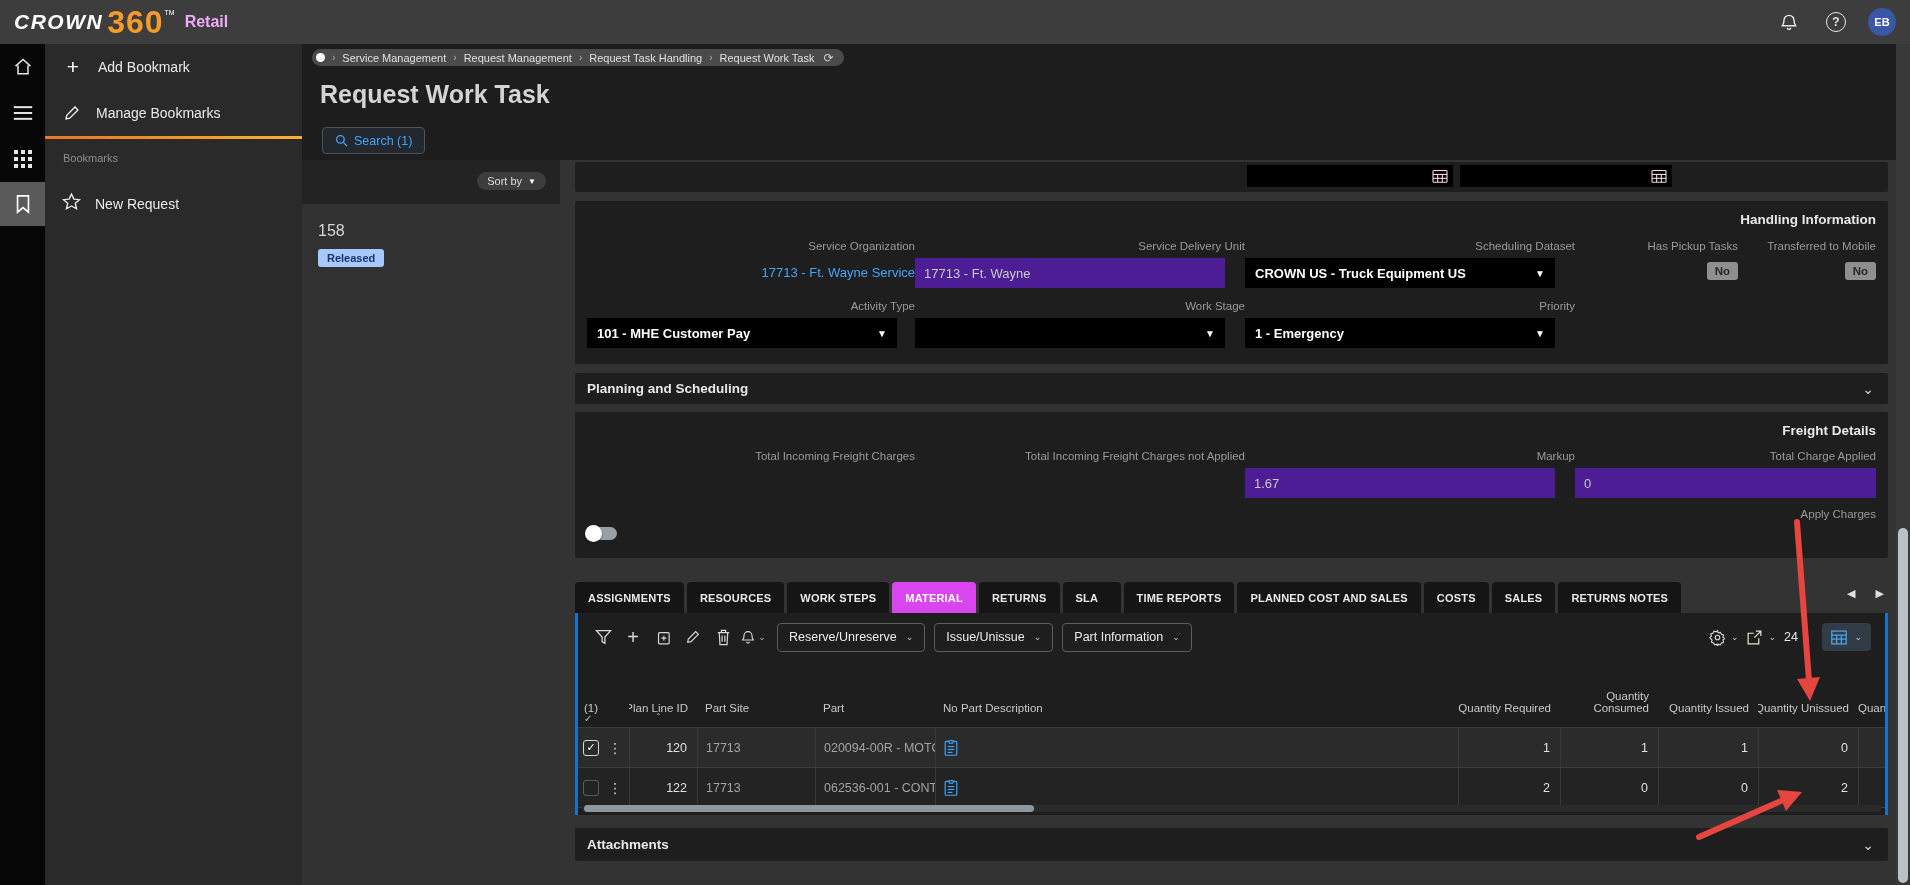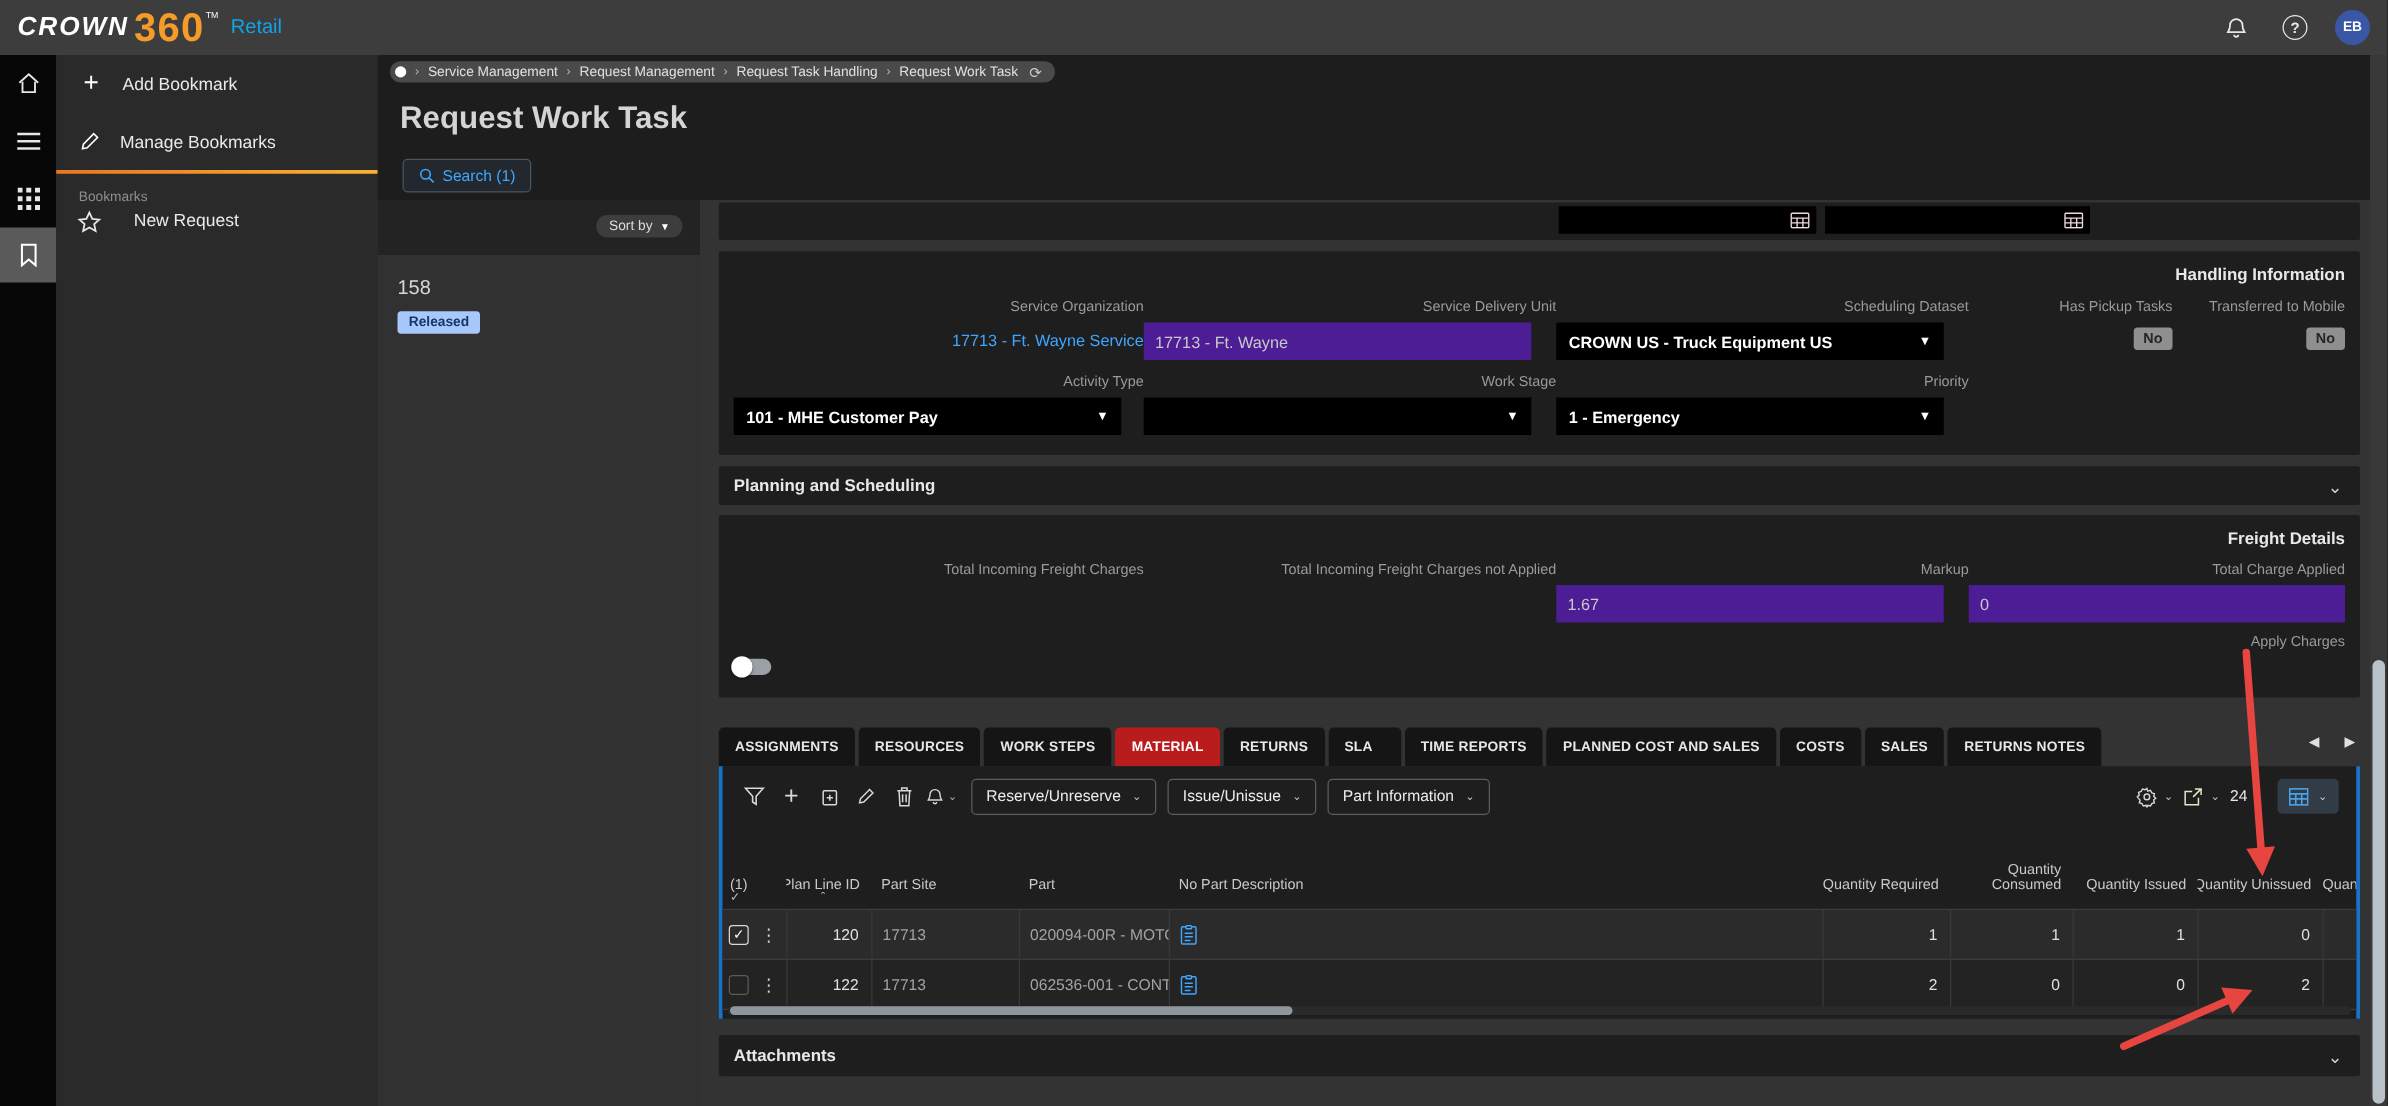--- a/index.html
+++ b/index.html
@@ -6,38 +6,38 @@
   html,body { background:#1a1a1a; }
   body { font-family:"Liberation Sans", sans-serif; }
   .screen { position:relative; width:1910px; height:885px; overflow:hidden; background:#333; }
 
   
   .topbar { position:absolute; left:0; top:0; width:1910px; height:44px; background:#3d3d3d; display:flex; align-items:center; z-index:10; }
   .logo { display:flex; align-items:center; padding-left:14px; }
   .logo-crown { color:#fff; font-size:21px; font-weight:700; letter-spacing:1.5px; font-style:italic; }
   .logo-360 { color:#f49b2a; font-size:32px; font-weight:700; letter-spacing:1px; margin-left:4px; line-height:1; }
   .logo-tm { color:#fff; font-size:7px; vertical-align:top; margin-left:1px; position:relative; top:-10px; }
-  .logo-retail { color:#0ea5e9; font-size:16px; font-weight:400; margin-left:10px; }
+  .logo-retail { color:#f0abfc; font-size:16px; font-weight:700; margin-left:10px; }
   .topbar-right { margin-left:auto; display:flex; align-items:center; gap:22px; padding-right:14px; }
   .tb-icon { width:22px; height:22px; display:flex; align-items:center; justify-content:center; color:#e8e8e8; }
   .help-ring { width:20px; height:20px; border:1.6px solid #e8e8e8; border-radius:50%; display:flex; align-items:center; justify-content:center; font-size:12px; font-weight:700; color:#e8e8e8; }
   .avatar { width:28px; height:28px; border-radius:50%; background:#3a57a5; color:#fff; font-size:11px; font-weight:700; display:flex; align-items:center; justify-content:center; }
 
   
   .rail { position:absolute; left:0; top:44px; width:45px; height:841px; background:#070707; z-index:9; }
   .rail-btn { height:46px; display:flex; align-items:center; justify-content:center; color:#e6e6e6; }
   .rail-btn.selected { background:#5a5a5a; height:44px; }
 
   
   .sidebar { position:absolute; left:45px; top:44px; width:257px; height:841px; background:#2a2a2a; z-index:9; }
   .sb-item { display:flex; align-items:center; height:46px; padding-left:18px; gap:15px; color:#eaeaea; font-size:14px; }
   .sb-plus { font-size:21px; font-weight:400; color:#fff; width:20px; text-align:center; }
   .sb-underline { height:3px; background:linear-gradient(90deg,#e87722,#f9b234); }
   .sb-section { padding:13px 0 0 18px; font-size:11px; color:#8d8d8d; }
-  .sb-bookmark { display:flex; align-items:flex-start; height:44px; padding-left:16px; gap:25px; color:#eaeaea; font-size:14px; margin-top:4px; }
+  .sb-bookmark { display:flex; align-items:flex-end; height:44px; padding-left:16px; gap:13px; color:#eaeaea; font-size:14px; margin-top:4px; }
 
   
   .main { position:absolute; left:302px; top:44px; width:1594px; height:841px; }
   .main-header { position:relative; height:116px; background:#1d1d1d; }
   .breadcrumb { position:absolute; left:10px; top:5px; height:17px; display:flex; align-items:center; gap:7px; background:#4a4a4a; border-radius:9px; padding:0 10px 0 4px; font-size:11px; color:#e0e0e0; white-space:nowrap; }
   .bc-dot { width:9px; height:9px; border-radius:50%; background:#fff; }
   .bc-sep { color:#b5b5b5; font-size:10px; }
   .bc-refresh { color:#c8c8c8; font-size:12px; margin-left:2px; }
   .page-title { position:absolute; left:18px; top:36px; font-size:25px; font-weight:700; color:#d4d4d4; }
   .search-btn { position:absolute; left:20px; top:83px; height:27px; display:flex; align-items:center; gap:6px; padding:0 12px; border:1px solid #4c545c; border-radius:4px; background:#23282e; color:#3fa7ff; font-size:12.5px; }
@@ -80,21 +80,21 @@
   .freight-card { margin-top:8px; height:146px; padding:11px 12px 0 12px; }
   .field-ro.w300 { width:100%; max-width:307px; }
   .apply-row { margin-top:10px; }
   .toggle { position:relative; width:30px; height:13px; background:#9aa0a6; border-radius:7px; margin-top:7px; }
   .knob { position:absolute; left:-2px; top:-2px; width:17px; height:17px; border-radius:50%; background:#fff; box-shadow:0 1px 2px rgba(0,0,0,.5); }
 
   
   .tabs-row { margin-top:20px; height:35px; display:flex; align-items:flex-end; gap:3px; position:relative; }
   .tab { background:#151515; color:#e8e8e8; font-size:11px; font-weight:700; padding:10px 13px 9px 13px; border-radius:4px 4px 0 0; white-space:nowrap; letter-spacing:.2px; }
   .tab.sla { min-width:58px; }
-  .tab.active { background:#b91c1c; color:#fff; }
+  .tab.active { background:#d946ef; color:#fff; }
   .tab-nav { position:absolute; right:4px; top:9px; display:flex; gap:20px; color:#e0e0e0; font-size:11px; }
 
   
   .material-panel { height:202px; background:#1e1e1e; border-left:3px solid #1673cc; border-right:3px solid #1673cc; position:relative; }
   .toolbar { height:48px; display:flex; align-items:center; padding:0 10px; }
   .tbi { width:30px; height:30px; display:flex; align-items:center; justify-content:center; color:#d8d8d8; }
   .tbi .small-caret { font-size:9px; color:#bbb; margin-left:2px; }
   .tb-btn { display:flex; align-items:center; gap:9px; height:29px; border:1px solid #5c5c5c; border-radius:4px; padding:0 11px; color:#ececec; font-size:12.5px; margin-left:9px; }
   .tb-btn .caret2 { font-size:9px; color:#cfcfcf; }
   .toolbar-right { margin-left:auto; display:flex; align-items:center; gap:8px; padding-right:4px; }

